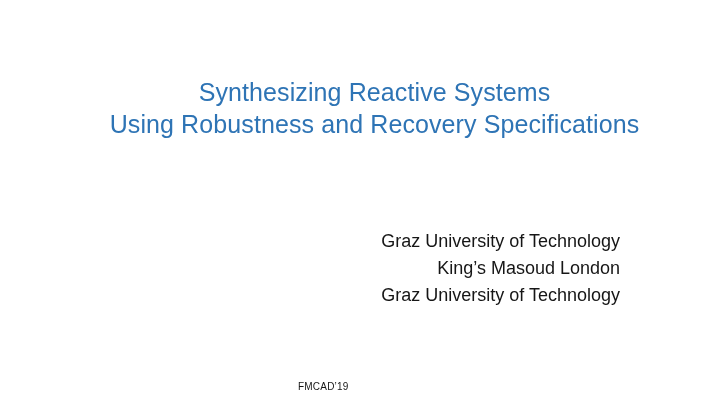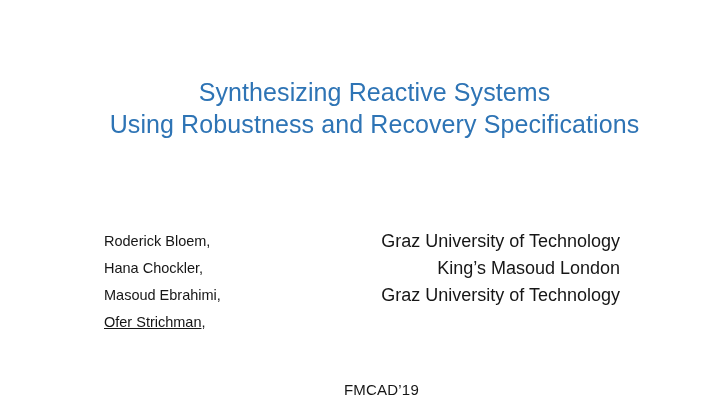--- a/index.html
+++ b/index.html
@@ -64,41 +64,34 @@
     white-space: nowrap;
   }
   .underline {
     text-decoration: underline;
   }
   .venue {
     position: absolute;
     top: 381px;
     left: 298px;
     color: #161616;
-    font-size: 15px;
+    font-size: 10px;
     letter-spacing: 0.2px;
-    margin-left: 46px;
   }
 </style>
 </head>
 <body>
 
 <div class="slide">
 
   <div class="title-block">
     <span class="title-line">Synthesizing Reactive Systems</span>
     <span class="title-line">Using Robustness and Recovery Specifications</span>
   </div>
 
-  <div class="authors-block">
-    <span class="author-row"><span>Roderick Bloem,</span></span>
-    <span class="author-row"><span>Hana Chockler,</span></span>
-    <span class="author-row"><span>Masoud Ebrahimi,</span></span>
-    <span class="author-row"><span class="underline">Ofer Strichman</span><span>,</span></span>
-  </div>
 
   <div class="affil-block">
     <span class="affil-row">Graz University of Technology</span>
     <span class="affil-row">King’s Masoud London</span>
     <span class="affil-row">Graz University of Technology</span>
   </div>
 
   <div class="venue">FMCAD’19</div>
 
 </div>

